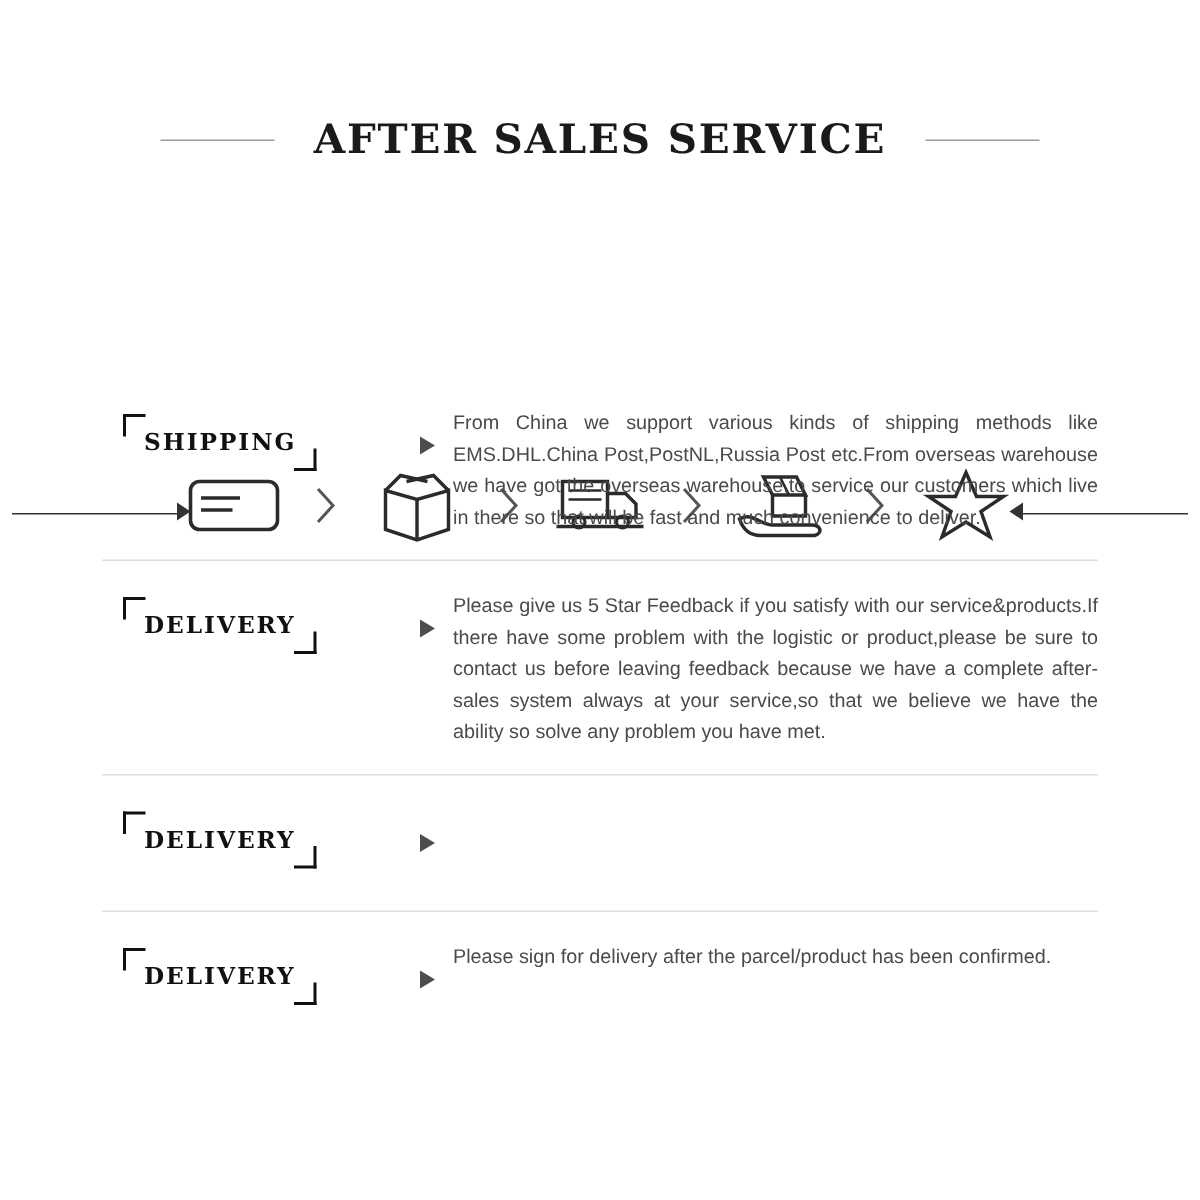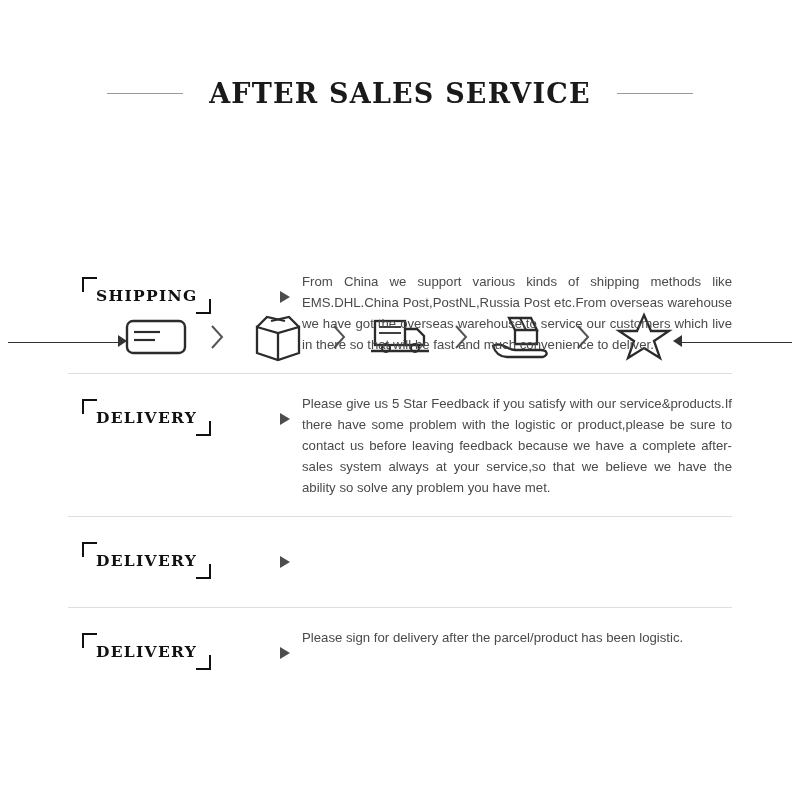--- a/index.html
+++ b/index.html
@@ -319,19 +319,19 @@
         <div class="bracket-label">
           <span class="corner tl"></span>
           <span class="corner br"></span>
           <span class="txt">DELIVERY</span>
         </div>
       </div>
       <div class="sec-arrow">
         <span class="tri"></span>
       </div>
       <div class="body-cell">
-        <p>Please sign for delivery after the parcel/product has been logistic.</p>
+        <p>Please sign for delivery after the parcel/product has been confirmed.</p>
       </div>
     </div>
 
   </div>
 
 </div>
 
 </body></html>

